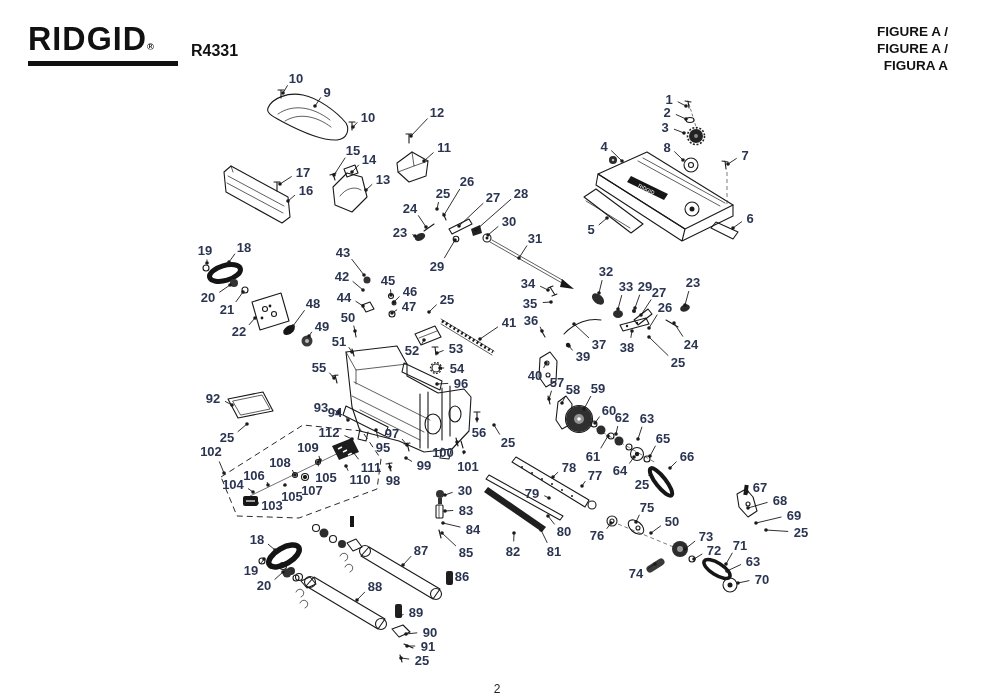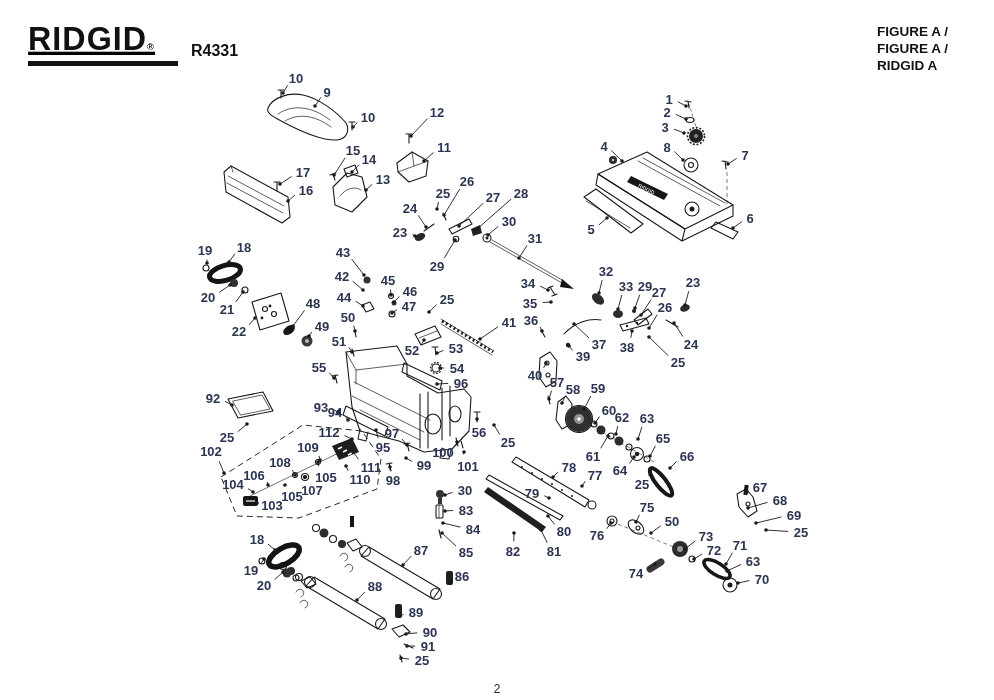--- a/index.html
+++ b/index.html
@@ -1,42 +1,42 @@
 <!DOCTYPE html>
 <html><head>
 <meta charset="utf-8">
 <style>
   html,body{margin:0;padding:0;background:#fff;}
   body{width:994px;height:700px;position:relative;font-family:"Liberation Sans",sans-serif;overflow:hidden;}
-  .hdr-logo{position:absolute;left:28px;top:22px;text-decoration:underline;}
+  .hdr-logo{position:absolute;left:28px;top:22px;}
   .logo-text{font-size:31px;font-weight:bold;letter-spacing:1px;color:#111;line-height:30px;transform:scale(1.04,1.1);transform-origin:left top;}
   .logo-reg{font-size:9px;vertical-align:baseline;}
   .logo-bar{width:150px;height:5px;background:#111;margin-top:2px;}
   .hdr-model{position:absolute;left:191px;top:42px;font-size:16px;font-weight:bold;color:#111;}
-  .hdr-figure{position:absolute;right:46px;top:23px;text-align:left;font-size:13.5px;font-weight:bold;color:#111;line-height:17px;}
+  .hdr-figure{position:absolute;right:46px;top:23px;text-align:right;font-size:13.5px;font-weight:bold;color:#111;line-height:17px;}
   .page-num{position:absolute;left:0;right:0;top:682px;text-align:center;font-size:12px;color:#222;}
   svg{position:absolute;left:0;top:0;}
   .ln{fill:none;stroke:#1a1a1a;stroke-width:1.1;stroke-linejoin:round;stroke-linecap:round;}
   .thin{stroke-width:0.7;}
   .leader{stroke:#1a1a1a;stroke-width:0.9;}
   .leader-dot{fill:#1a1a1a;}
   .part-label{font-family:"Liberation Sans",sans-serif;font-size:13px;font-weight:bold;fill:#2b3552;text-anchor:middle;}
 </style>
 </head>
 <body>
 
 <div class="hdr-logo">
   <div class="logo-text"><span>RIDGID</span><span class="logo-reg">®</span></div>
   <div class="logo-bar"></div>
 </div>
 <div class="hdr-model">R4331</div>
 <div class="hdr-figure">
   <div>FIGURE A /</div>
   <div>FIGURE A /</div>
-  <div>RIDGID A</div>
+  <div>FIGURA A</div>
 </div>
 
 <svg id="diagram" width="994" height="700" viewBox="0 0 994 700">
 
   <g>
     <path class="ln" d="M268,108 C272,98 288,92 303,95 C318,98 336,111 346,123 C350,130 347,139 337,140 C322,141 300,131 283,122 C272,116 266,113 268,108 Z"></path>
     <path class="ln thin" d="M278,114 C292,104 312,106 330,120 M285,121 C298,113 315,115 331,127"></path>
     <path class="ln" d="M281,90 l0,8 M278,90 l6,0 M352,122 l0,8 M349,122 l6,0"></path>
   </g>
   <g>

